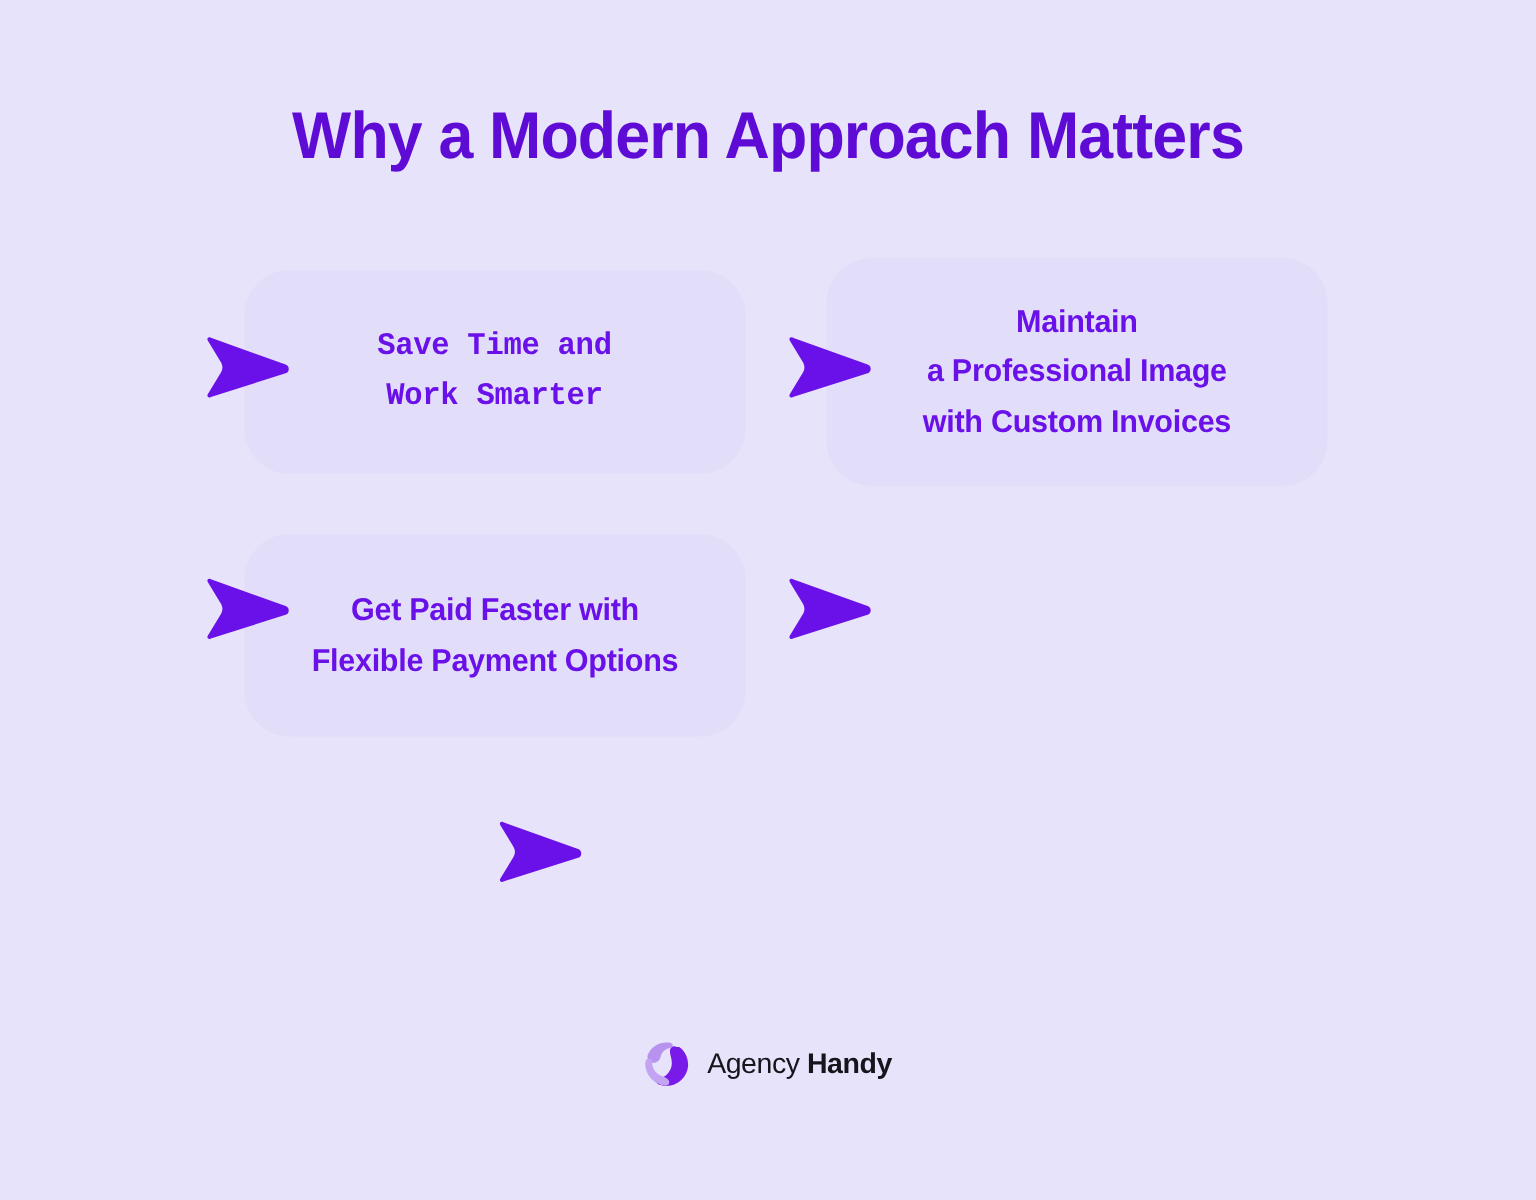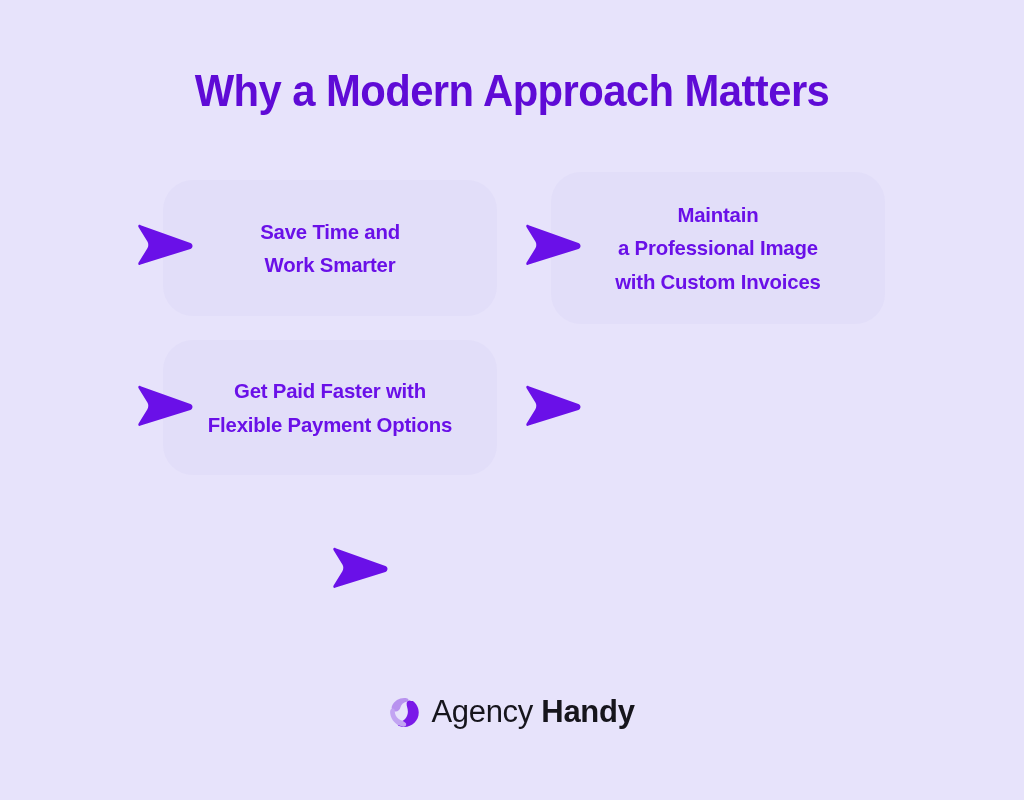--- a/index.html
+++ b/index.html
@@ -70,23 +70,23 @@
   .arrow {
     position:absolute;
     width:58px;
     height:52px;
     z-index:3;
     pointer-events:none;
   }
   .arrow svg { display:block; width:100%; height:100%; }
 
   
-  #card-1 { left:163px; top:180px;  width:334px; height:136px; }
+  #card-1 { left:163px; top:180px;  width:334px; height:136px;font-family:Liberation Mono, monospace; }
   #card-2 { left:551px; top:172px;  width:334px; height:152px; }
-  #card-3 { left:163px; top:340px;  width:334px; height:135px; }
+  #card-3 { left:163px; top:356px;  width:334px; height:135px; }
   #card-4 { left:551px; top:341px;  width:334px; height:135px; }
   #card-5 { left:358px; top:503px;  width:334px; height:131px; }
 
   #arrow-1 { left:137px; top:222px; }
   #arrow-2 { left:525px; top:222px; }
   #arrow-3 { left:137px; top:383px; }
   #arrow-4 { left:525px; top:383px; }
   #arrow-5 { left:332px; top:545px; }
 
   
@@ -100,21 +100,21 @@
     width:1024px;
     display:flex;
     align-items:center;
     justify-content:center;
     gap:11px;
   }
 
   .logo-mark { width:31px; height:31px; display:block; }
 
   .logo-word {
-    font-size:31px;
+    font-size:19px;
     color:#16151c;
     letter-spacing:-0.3px;
     font-family:"Liberation Sans", sans-serif;
     white-space:nowrap;
   }
   .logo-word .lw-light { font-weight:400; }
   .logo-word .lw-bold  { font-weight:700; }
 </style>
 </head>
 <body>

